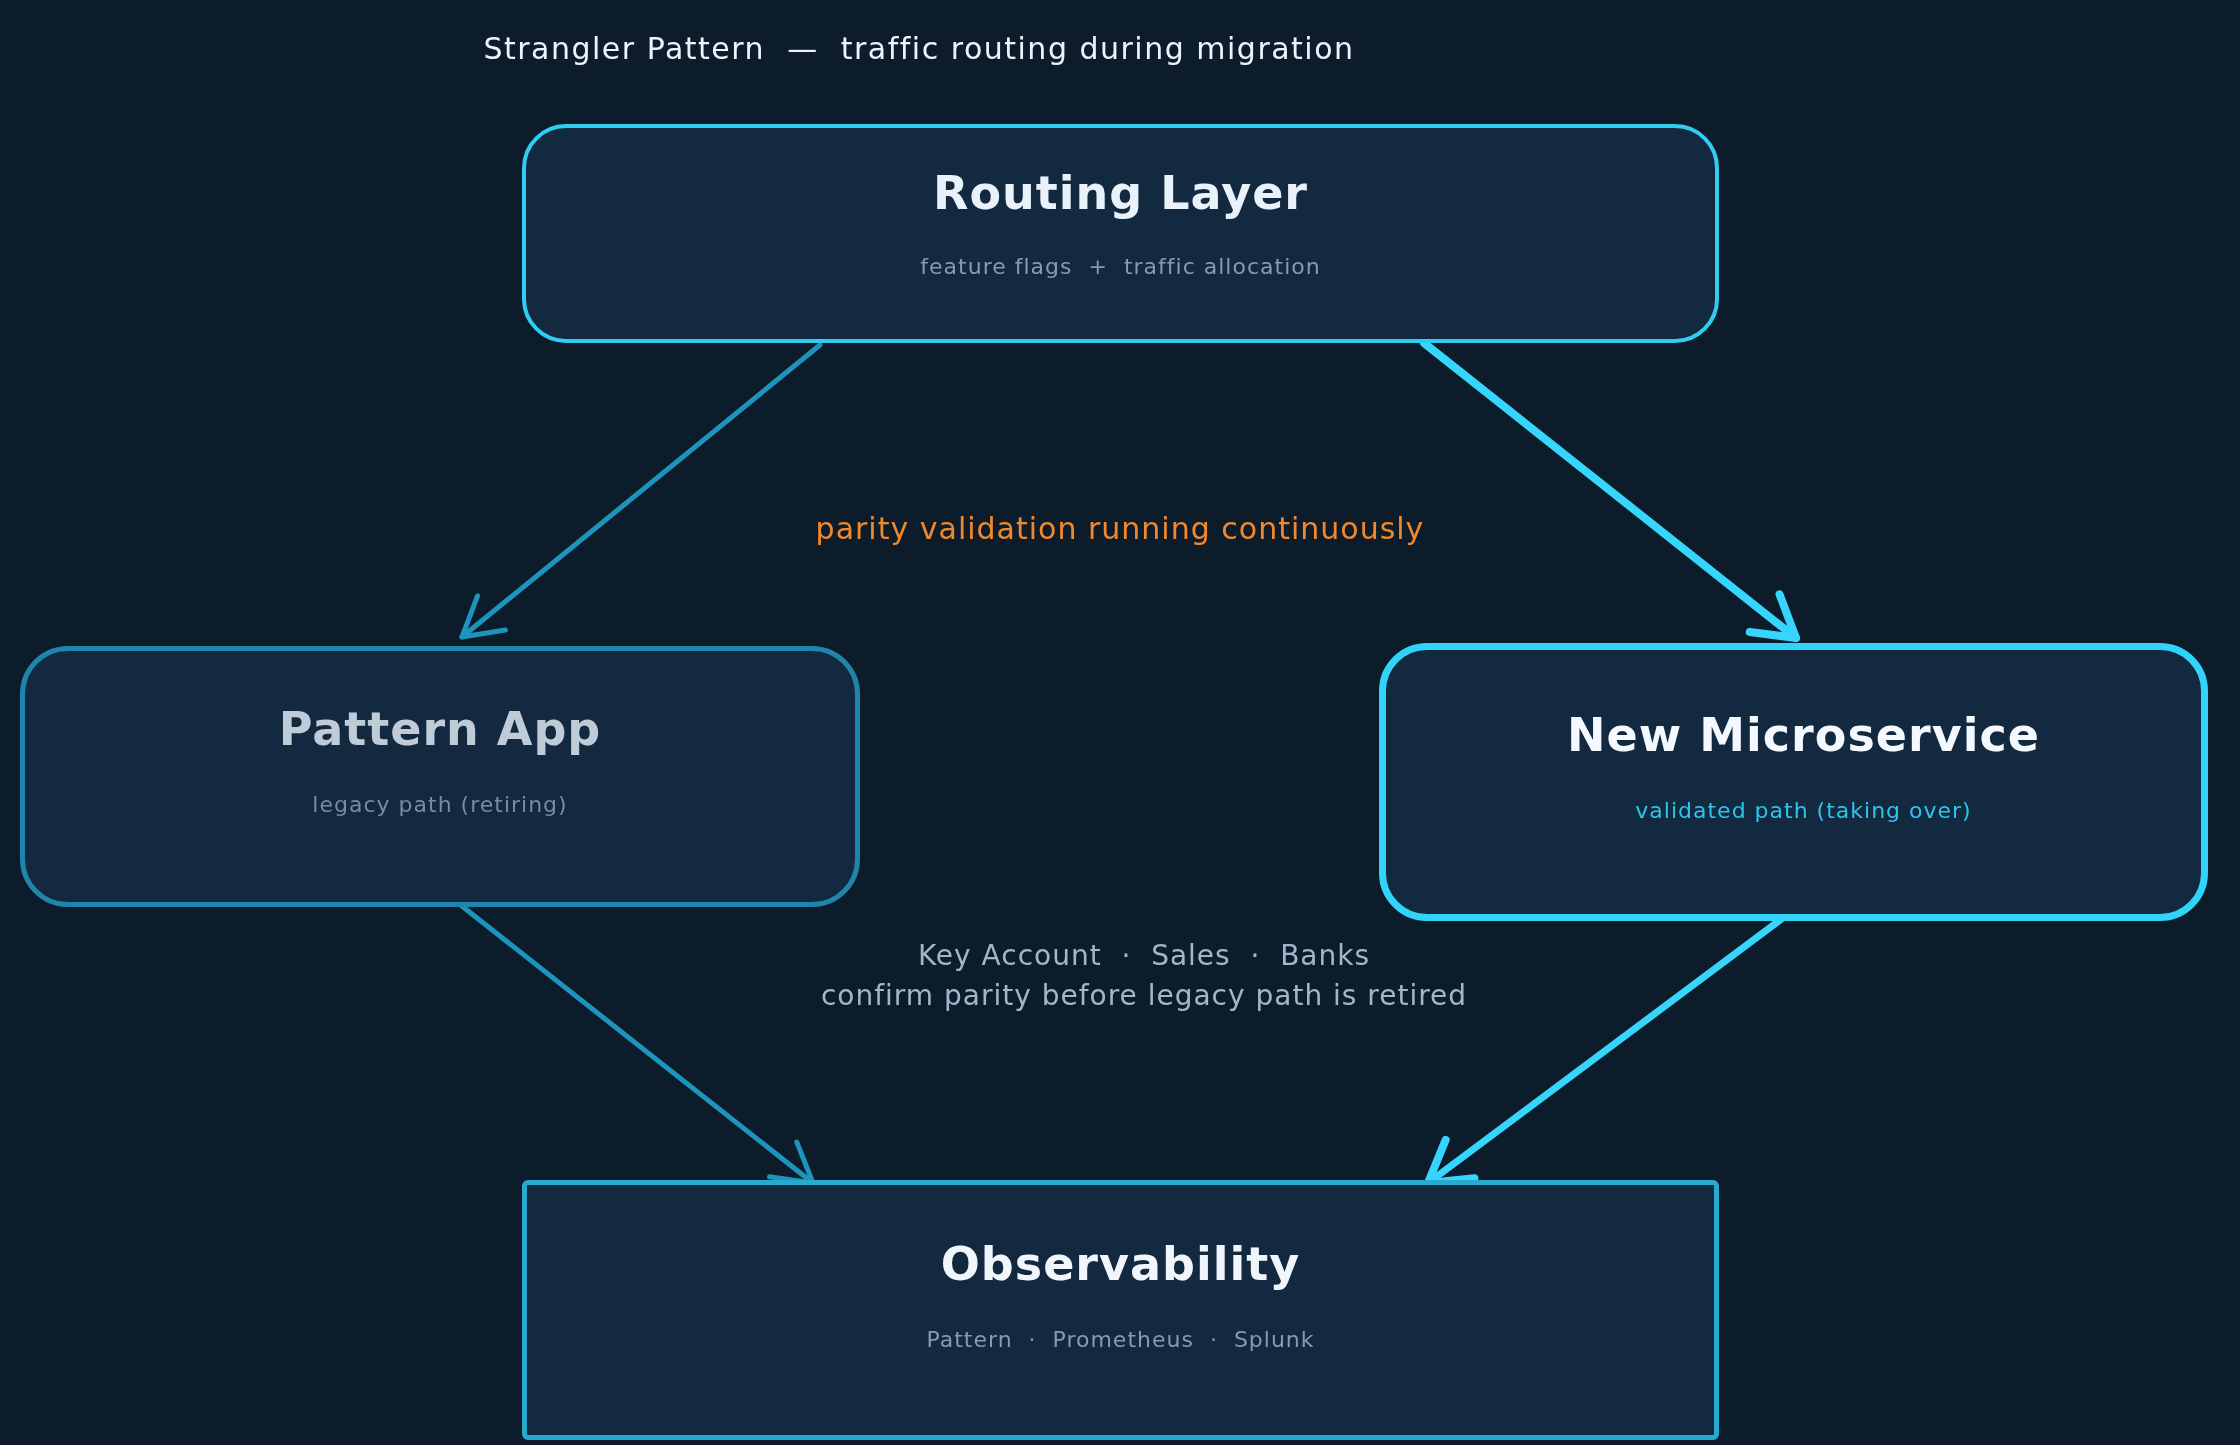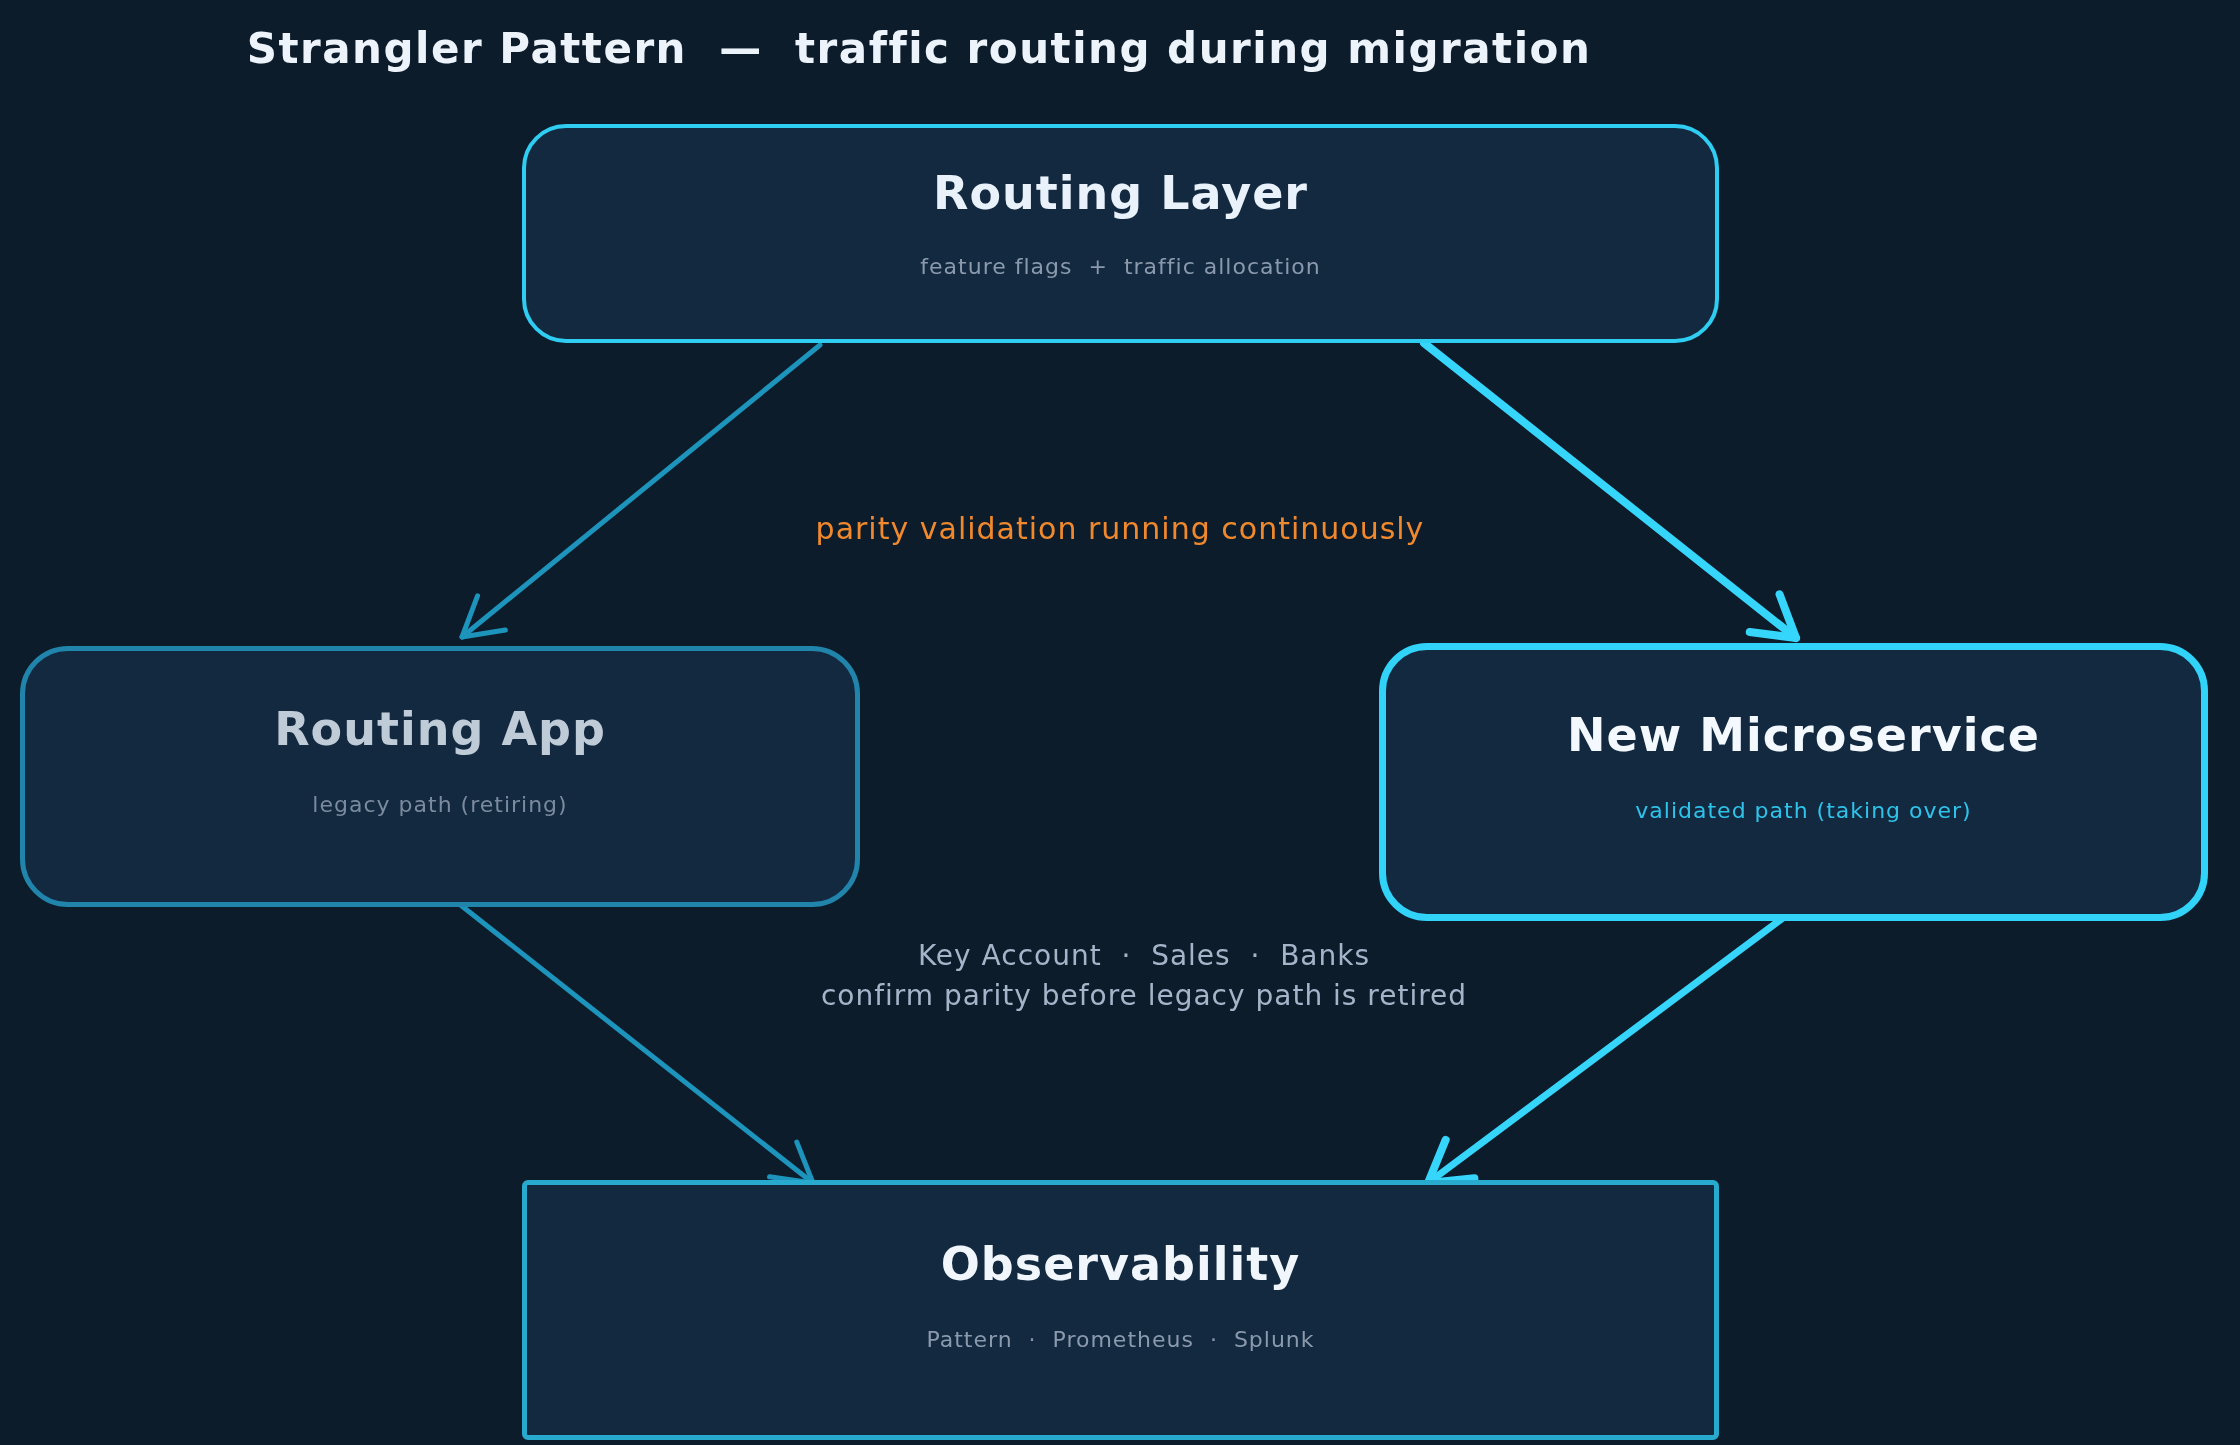--- a/index.html
+++ b/index.html
@@ -30,21 +30,21 @@
     font-family: "DejaVu Sans", "Liberation Sans", sans-serif;
   }
   .canvas {
     position: absolute; left: 0; top: 0;
     width: 2240px; height: 1445px;
   }
   .diagram-title {
     position: absolute;
     left: 0; top: 20px; width: 1838px; height: 56px;
     display: flex; align-items: center; justify-content: center;
-    font-size: 42px; font-weight: 700; letter-spacing: 1.5px;
+    font-size: 30px; font-weight: 400; letter-spacing: 1.5px;
     color: var(--title-text);
     white-space: pre;
   }
   .arrows-layer { position: absolute; left: 0; top: 0; }
   .node {
     position: absolute;
     background: var(--node-fill);
     display: flex; flex-direction: column;
     align-items: center; justify-content: center;
   }
@@ -121,21 +121,21 @@
     <line x1="458" y1="903" x2="813" y2="1183" stroke="var(--arrow-muted)" stroke-width="5" stroke-linecap="round" marker-end="url(#head-muted)"></line>
     <line x1="1799" y1="906" x2="1428" y2="1183" stroke="var(--arrow-bright)" stroke-width="7" stroke-linecap="round" marker-end="url(#head-bright)"></line>
   </svg>
 
   <div class="node node-routing">
     <div class="node-title">Routing Layer</div>
     <div class="node-subtitle">feature flags  +  traffic allocation</div>
   </div>
 
   <div class="node node-banking">
-    <div class="node-title">Routing App</div>
+    <div class="node-title">Pattern App</div>
     <div class="node-subtitle">legacy path (retiring)</div>
   </div>
 
   <div class="node node-microservice">
     <div class="node-title">New Microservice</div>
     <div class="node-subtitle">validated path (taking over)</div>
   </div>
 
   <div class="node node-observability">
     <div class="node-title">Observability</div>

